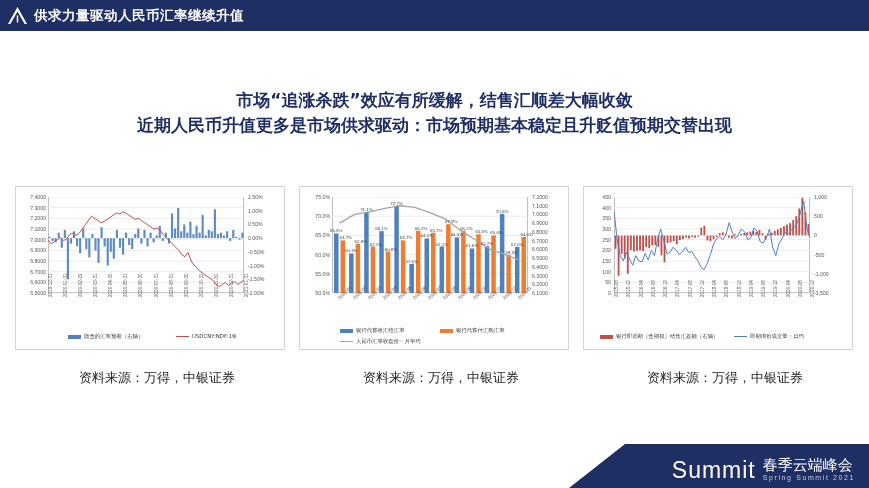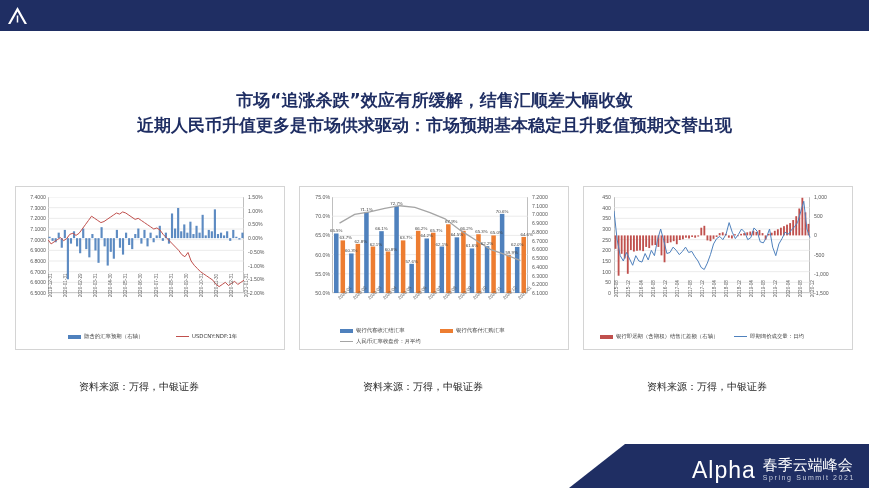--- a/index.html
+++ b/index.html
@@ -24,22 +24,22 @@
     color:#1f2e63;font-weight:bold;font-size:17px;line-height:25px;
     font-family:"DejaVu Sans","Liberation Sans",sans-serif;
   }
   
   .panel{position:absolute;top:186px;width:270px;height:164px;
          background:#fff;border:1px solid #d4d4d4;box-sizing:border-box;}
   #panel-1{left:15px;}
   #panel-2{left:299px;}
   #panel-3{left:583px;}
   .src{
-    position:absolute;top:369px;font-size:10px;color:#262626;
-    font-family:"DejaVu Sans","Liberation Sans",sans-serif;white-space:nowrap;margin-top:11px;
+    position:absolute;top:369px;font-size:13px;color:#262626;
+    font-family:"DejaVu Sans","Liberation Sans",sans-serif;white-space:nowrap;
   }
   #src-1{left:79px;}
   #src-2{left:363px;}
   #src-3{left:647px;}
 
   
   .plot{position:absolute;box-sizing:border-box;}
   .axlab{position:absolute;font-size:5.2px;color:#595959;white-space:nowrap;
          font-family:"Liberation Sans",sans-serif;}
   .xlab{position:absolute;font-size:4.6px;color:#595959;white-space:nowrap;
@@ -77,20 +77,21 @@
 </head>
 <body>
 
 <div id="header-bar">
   <div id="header-logo">
     <svg width="21" height="19" viewBox="0 0 21 19" aria-hidden="true">
       <path d="M10.5 1 L20 18 L17.6 18 L10.5 5.4 L3.4 18 L1 18 Z" fill="#ffffff"></path>
       <path d="M10.5 9.5 L10.5 16.5" stroke="#ffffff" stroke-width="1.5"></path>
     </svg>
   </div>
+  <div id="header-title">供求力量驱动人民币汇率继续升值</div>
 </div>
 
 <div id="main-title">
   <div>市场“追涨杀跌”效应有所缓解，结售汇顺差大幅收敛</div>
   <div>近期人民币升值更多是市场供求驱动：市场预期基本稳定且升贬值预期交替出现</div>
 </div>
 
 <div class="panel" id="panel-1">
   <div class="plot" id="p1-plot" style="left:32px;top:10px;width:196px;height:96px;border-left:1px solid #bfbfbf;border-right:1px solid #bfbfbf;border-bottom:1px solid #bfbfbf;"></div>
   <svg id="c1-svg" style="position:absolute;left:32px;top:10px;" width="197" height="97">
@@ -461,19 +462,19 @@
   <div class="legend" style="left:150px;top:146px;">
     <span class="swatch-line" style="background:#4f81bd;"></span>
     <span>即期询价成交量：日均</span>
   </div>
 </div>
 <div class="src" id="src-3">资料来源：万得，中银证券</div>
 
 <div id="footer">
   <div id="footer-shape"></div>
   <div id="footer-inner">
-    <div id="alpha-word">Alpha</div>
+    <div id="alpha-word">Summit</div>
     <div style="display:flex;flex-direction:column;align-items:flex-start;">
       <div id="summit-cn">春季云端峰会</div>
       <div id="summit-en">Spring Summit 2021</div>
     </div>
   </div>
 </div>
 
 </body></html>

